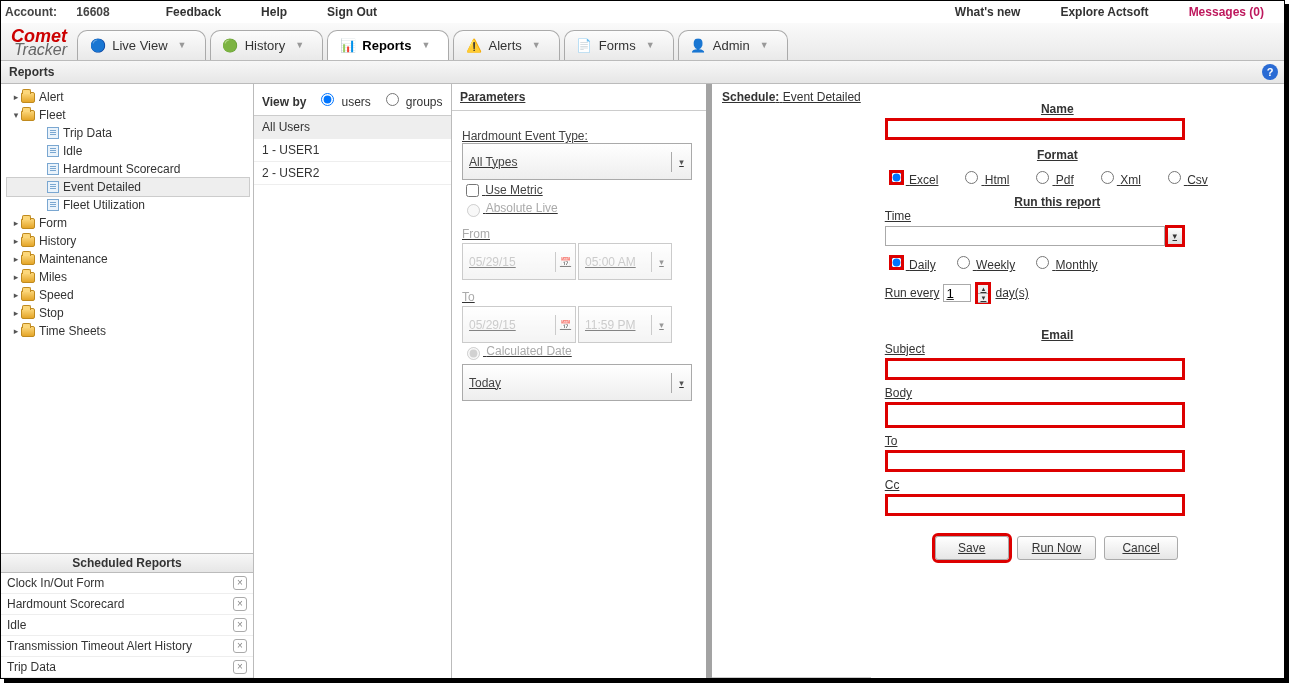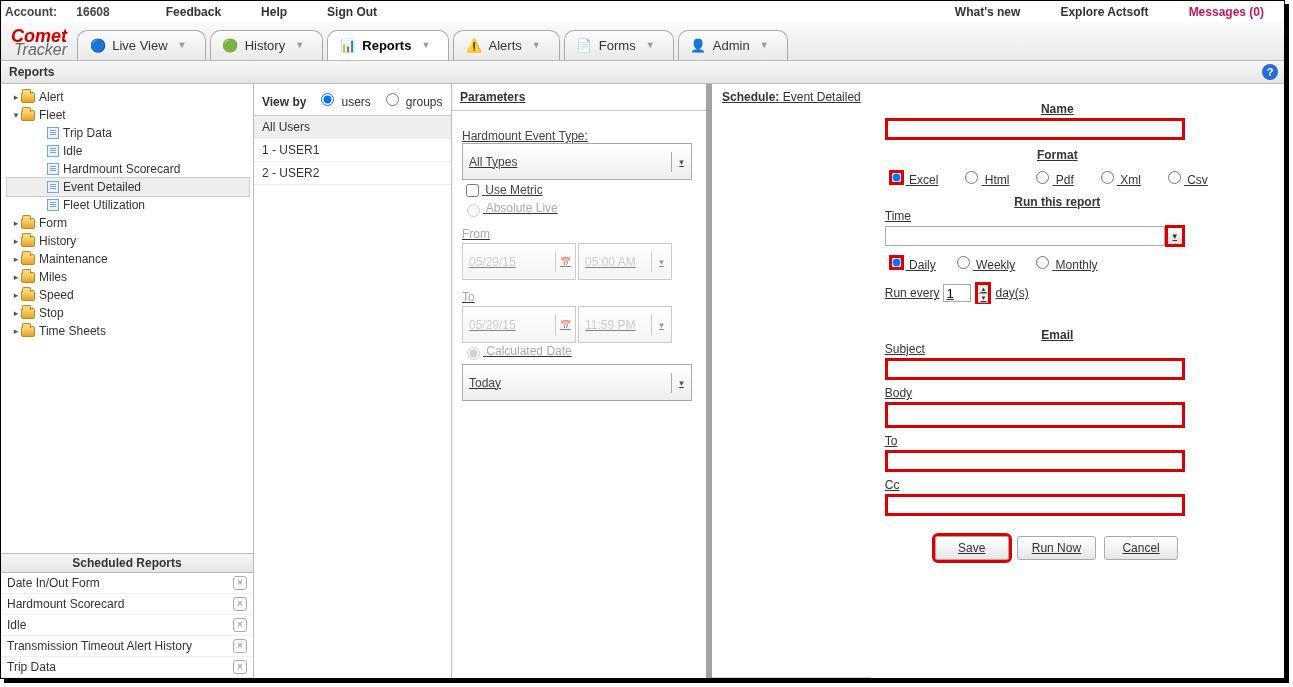--- a/index.html
+++ b/index.html
@@ -354,21 +354,21 @@
           </div>
           <div class="node">
             <span class="arrow">▸</span>
             <span class="folder-icon open"></span>
             <span class="label">Time Sheets</span>
           </div>
         </div>
       <div class="sched-header">Scheduled Reports</div>
       <div class="sched-list" id="sched-mount">
           <div class="item">
-            <span>Date In/Out Form</span>
+            <span>Clock In/Out Form</span>
             <span class="del">×</span>
           </div>
           <div class="item">
             <span>Hardmount Scorecard</span>
             <span class="del">×</span>
           </div>
           <div class="item">
             <span>Idle</span>
             <span class="del">×</span>
           </div>

